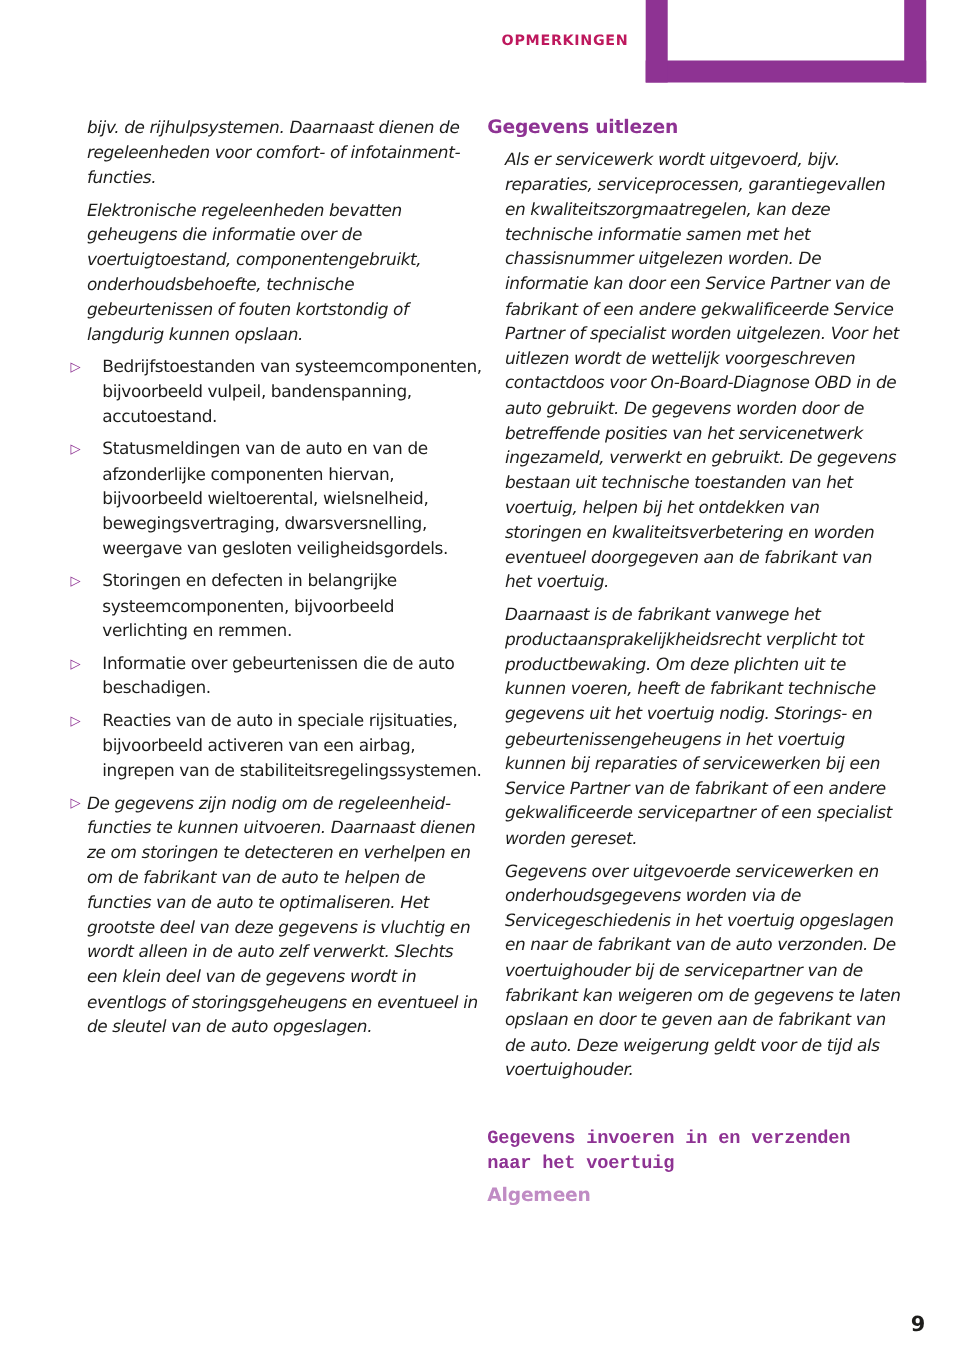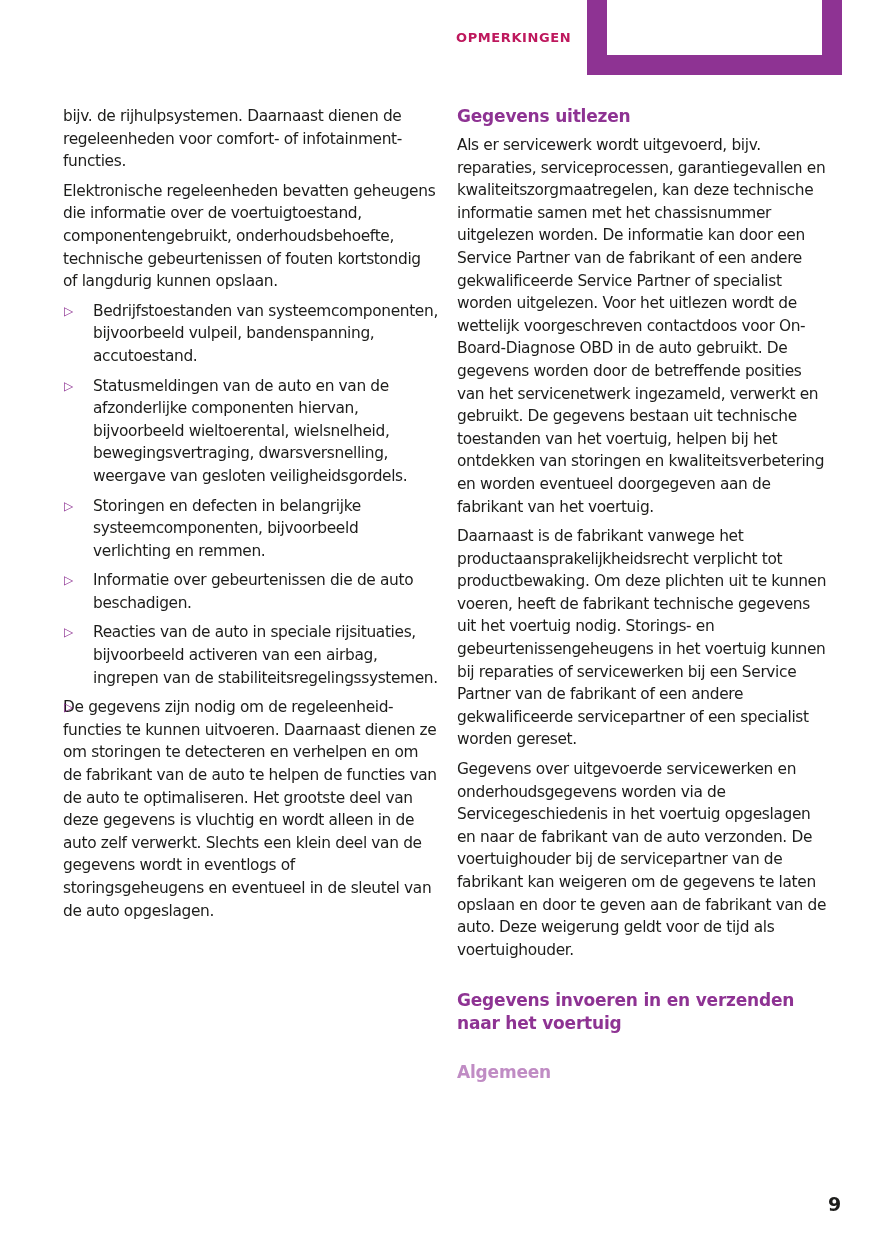--- a/index.html
+++ b/index.html
@@ -5,28 +5,28 @@
   html, body { margin: 0; padding: 0; background: #ffffff; }
   body { width: 875px; height: 1241px; position: relative; overflow: hidden;
          font-family: "DejaVu Sans", sans-serif; color: #1d1d1b; }
   .header-label { position: absolute; left: 456px; top: 30px; font-size: 13px; font-weight: bold;
                   letter-spacing: 0.6px; color: #be185d; }
   .frame { position: absolute; left: 587px; top: 0; width: 215px; height: 55px;
            border: 20px solid #8e3393; border-top: none; background: #fff; }
   .col { position: absolute; top: 105px; width: 376px; font-size: 15.4px; line-height: 22.6px;
          letter-spacing: -0.35px; }
   .col-left { left: 63px; }
-  .col-right { left: 457px; }
-  p { margin: 0 0 7px 0; }
+  .col-right { left: 443px; }
+  p { margin: 0 0 7px 16px; font-style: italic; }
   ul { list-style: none; margin: 0 0 7px 0; padding: 0; }
   li { position: relative; padding-left: 30px; margin: 0 0 7px 0; }
   li .bullet { position: absolute; left: 1px; top: 0; color: #8e3393; font-size: 12px; }
   h2 { margin: 0 0 6px 0; font-size: 17px; line-height: 23px; color: #8e3393; font-weight: bold; letter-spacing: -0.2px; }
-  h2.mt { margin-top: 28px; }
-  h3 { margin: 26px 0 4px 0; font-size: 17px; line-height: 23px; color: #c08cc4; font-weight: bold; letter-spacing: -0.2px; }
+  h2.mt { margin-top: 40px; font-family: Liberation Mono, monospace; }
+  h3 { margin: 6px 0 4px 0; font-size: 17px; line-height: 23px; color: #c08cc4; font-weight: bold; letter-spacing: -0.2px; }
   .page-number { position: absolute; left: 828px; top: 1193px; font-size: 19px; font-weight: bold; color: #1d1d1b; }
 </style>
 </head>
 <body>
 
 <div class="header-label">OPMERKINGEN</div>
 <div class="frame"></div>
 
 <div class="col col-left">
   <p>bijv. de rijhulpsystemen. Daarnaast dienen de regeleenheden voor comfort- of infotainment-functies.</p>

